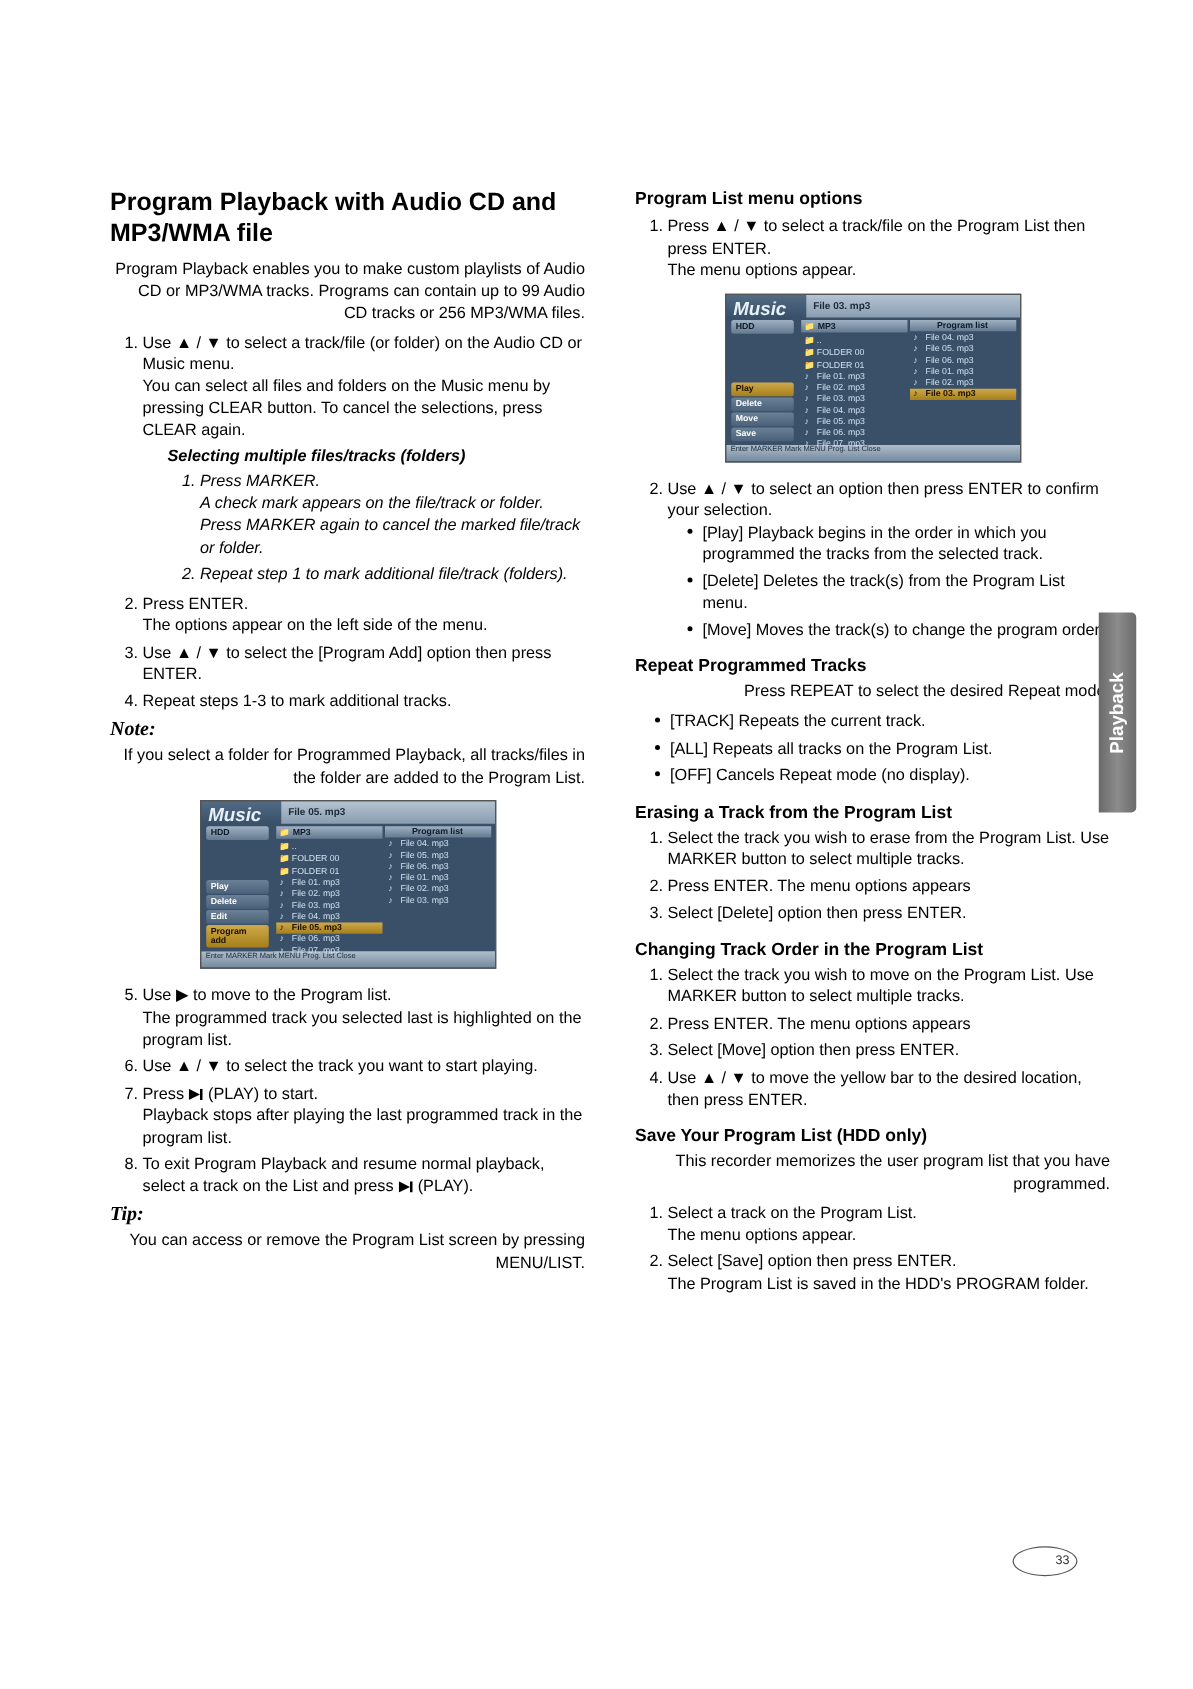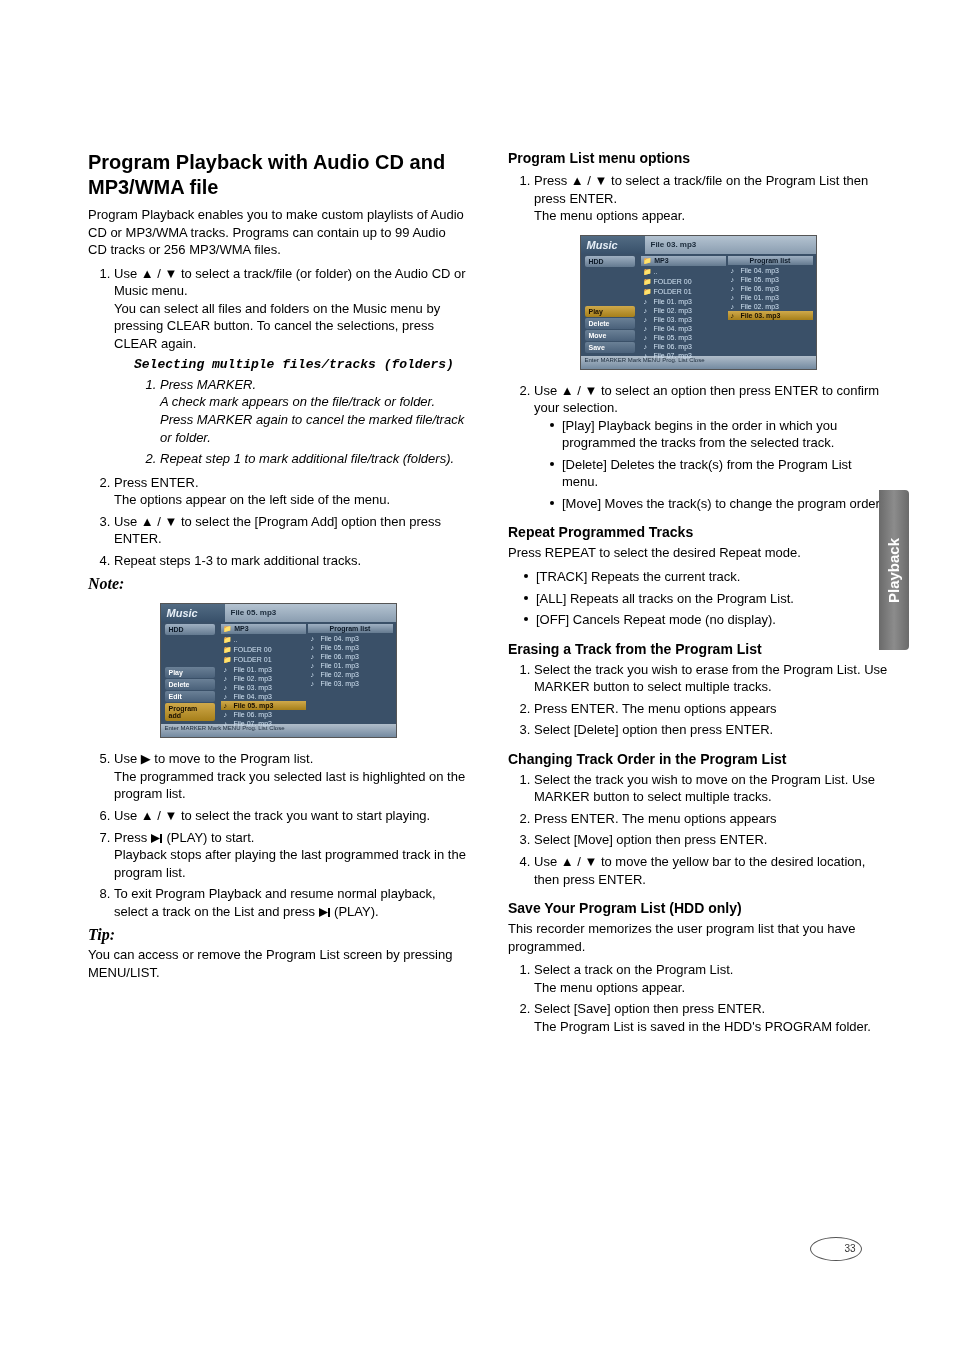--- a/index.html
+++ b/index.html
@@ -41,23 +41,22 @@
   h3 {
     font-size: 14px;
     font-weight: bold;
     margin: 12px 0 4px 0;
   }
   .subhead-italic {
     font-weight: bold;
     font-style: italic;
     margin: 4px 0 2px 20px;
     font-size: 13px;
-    font-family: Liberation Mono, monospace;
-  }
-  p { margin: 0 0 6px 0; line-height: 1.35; }
+  }
+  p { margin: 0 0 6px 0; line-height: 1.35; text-align: right; }
   ol { margin: 0 0 6px 0; padding-left: 26px; line-height: 1.35; }
   ol li { margin-bottom: 4px; }
   ul { margin: 0 0 6px 0; padding-left: 28px; line-height: 1.35; }
   ul li { list-style: none; position: relative; margin-bottom: 4px; }
   ul li::before {
     content: "";
     position: absolute;
     left: -12px;
     top: 6px;
     width: 4px;
@@ -87,21 +86,21 @@
   .ss-header {
     display:flex;
     height: 18px;
   }
   .ss-title {
     width: 58px;
     background: linear-gradient(#526b83,#38506a);
     color:#e8f0f8;
     font-style: italic;
     font-weight:bold;
-    font-size:11px;
+    font-size:15px;
     padding: 3px 0 0 6px;
   }
   .ss-file {
     flex:1;
     background: linear-gradient(#b4c3d1,#8a9db0);
     color:#1a2a3a;
     font-weight: bold;
     font-size: 8px;
     padding: 4px 0 0 6px;
   }
@@ -229,20 +228,21 @@
 A check mark appears on the file/track or folder. Press MARKER again to cancel the marked file/track or folder.</li>
             <li>Repeat step 1 to mark additional file/track (folders).</li>
           </ol>
         </li>
         <li style="white-space:pre-line">Press ENTER.
 The options appear on the left side of the menu.</li>
         <li>Use ▲ / ▼ to select the [Program Add] option then press ENTER.</li>
         <li>Repeat steps 1-3 to mark additional tracks.</li>
       </ol>
       <div class="note-label">Note:</div>
+      <p>If you select a folder for Programmed Playback, all tracks/files in the folder are added to the Program List.</p>
 
       <div class="screenshot">
         <div class="ss-header">
           <div class="ss-title">Music</div>
           <div class="ss-file">File 05. mp3</div>
         </div>
         <div class="ss-body">
           <div class="ss-sidebar">
             <div>
               <div class="ss-tab">HDD</div>

